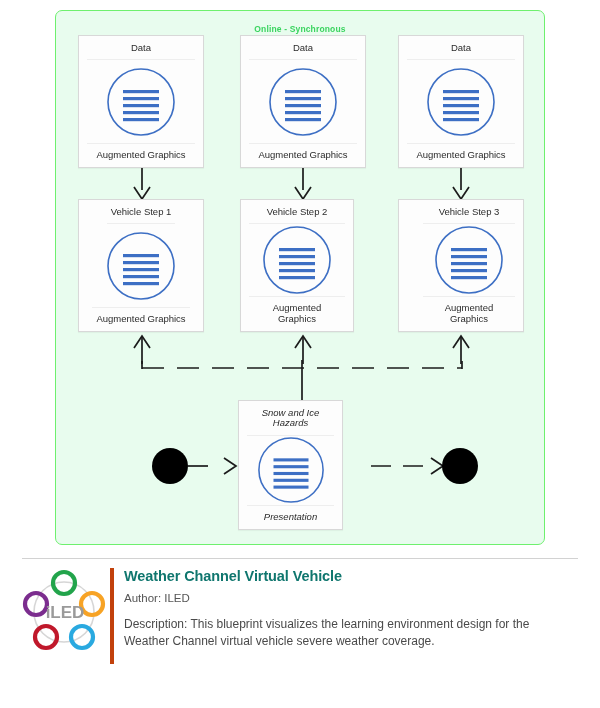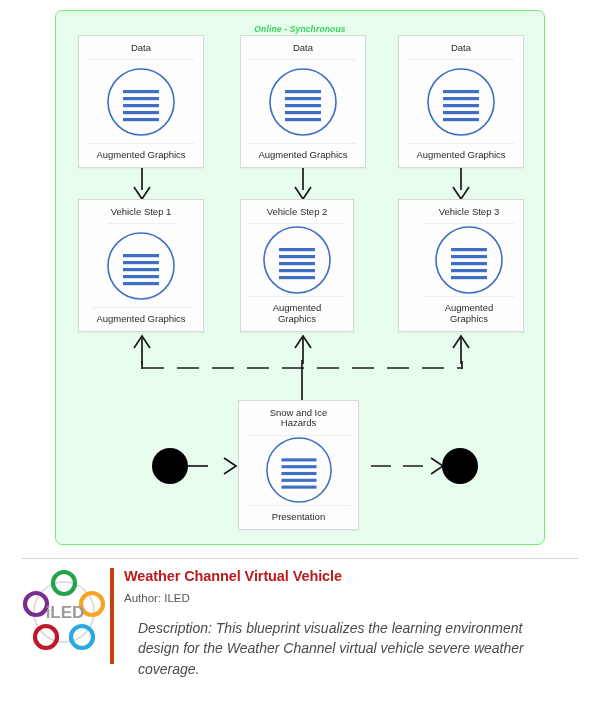--- a/index.html
+++ b/index.html
@@ -19,21 +19,20 @@
   .env-container {
     position: absolute;
     left: 55px;
     top: 10px;
     width: 490px;
     height: 535px;
     background: #e8fcee;
     border: 1.5px solid #6ef06e;
     border-radius: 7px;
     box-sizing: border-box;
-    font-style: italic;
   }
   .env-label {
     position: absolute;
     top: 13px;
     left: 0;
     width: 100%;
     text-align: center;
     font-size: 8.5px;
     font-weight: bold;
     color: #3ad45f;
@@ -112,35 +111,34 @@
   }
   .meta-cell {
     position: absolute;
     left: 124px;
     top: 10px;
     width: 450px;
   }
   .meta-title {
     font-size: 14.5px;
     font-weight: bold;
-    color: #b91c1c;
+    color: #0f766e;
     margin: 0 0 8px 0;
     letter-spacing: -0.1px;
   }
   .meta-author {
     font-size: 11.5px;
     color: #555555;
     margin: 0 0 12px 0;
   }
   .meta-desc {
-    font-size: 14px;
-    font-style: italic;
+    font-size: 12px;
     color: #4a4a4a;
     line-height: 1.45;
-    margin: 14px;
+    margin: 0;
     max-width: 430px;
   }
 </style>
 </head>
 <body>
 
 <div class="env-container">
   <div class="env-label">Online - Synchronous</div>
 </div>
 
@@ -260,21 +258,21 @@
   <line x1="14" y1="3" x2="14" y2="30" stroke="#1b1b1b" stroke-width="1.7"></line>
 </svg>
 
 <svg class="conn" style="left:130px; top:358px;" width="345" height="50">
   <line x1="12" y1="10" x2="332" y2="10" stroke="#1b1b1b" stroke-width="1.7" stroke-dasharray="22,13"></line>
   <line x1="12" y1="3" x2="12" y2="11" stroke="#1b1b1b" stroke-width="1.7"></line>
   <line x1="332" y1="3" x2="332" y2="11" stroke="#1b1b1b" stroke-width="1.7"></line>
   <line x1="172" y1="2" x2="172" y2="48" stroke="#1b1b1b" stroke-width="1.7"></line>
 </svg>
 
-<div class="card" style="left:238px; top:400px; width:121px; height:130px;">
+<div class="card" style="left:238px; top:400px; width:105px; height:130px;font-style:italic;">
   <div class="card-title">Snow and Ice Hazards</div>
   <div class="card-body">
     <svg class="circle-icon" width="70" height="70" viewBox="0 0 72 72">
       <circle cx="36" cy="36" r="33" fill="none" stroke="#3d6fc4" stroke-width="1.6"></circle>
       <rect x="18" y="24" width="36" height="3.2" fill="#3d6fc4"></rect>
       <rect x="18" y="31" width="36" height="3.2" fill="#3d6fc4"></rect>
       <rect x="18" y="38" width="36" height="3.2" fill="#3d6fc4"></rect>
       <rect x="18" y="45" width="36" height="3.2" fill="#3d6fc4"></rect>
       <rect x="18" y="52" width="36" height="3.2" fill="#3d6fc4"></rect>
     </svg>

